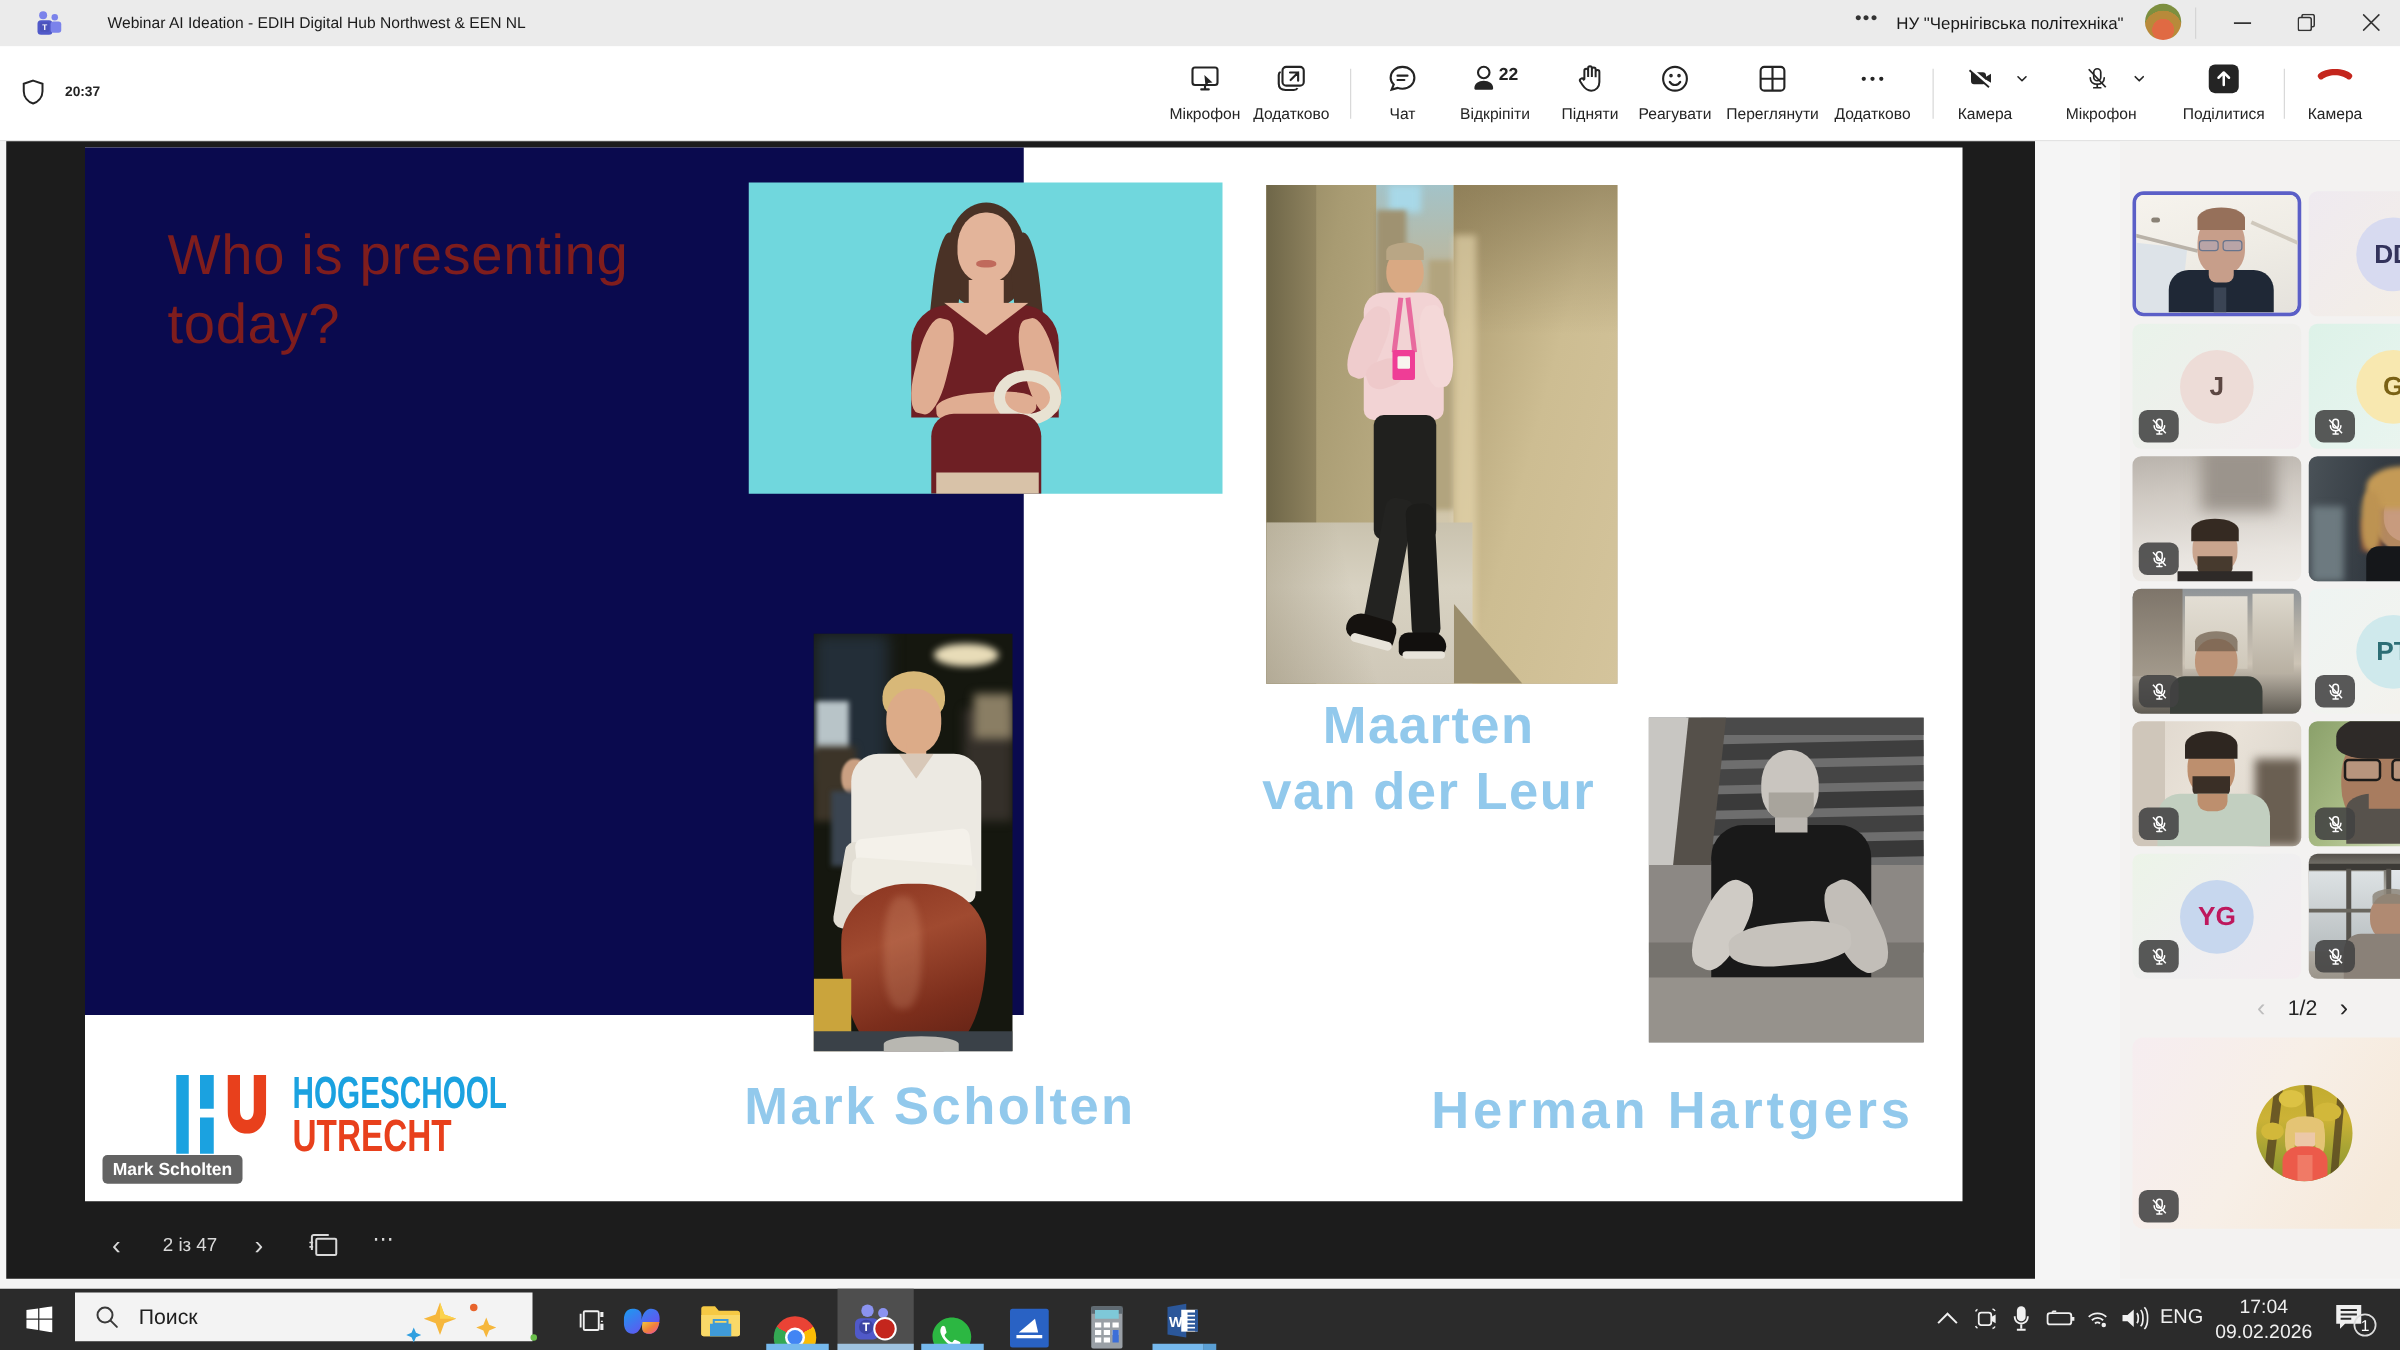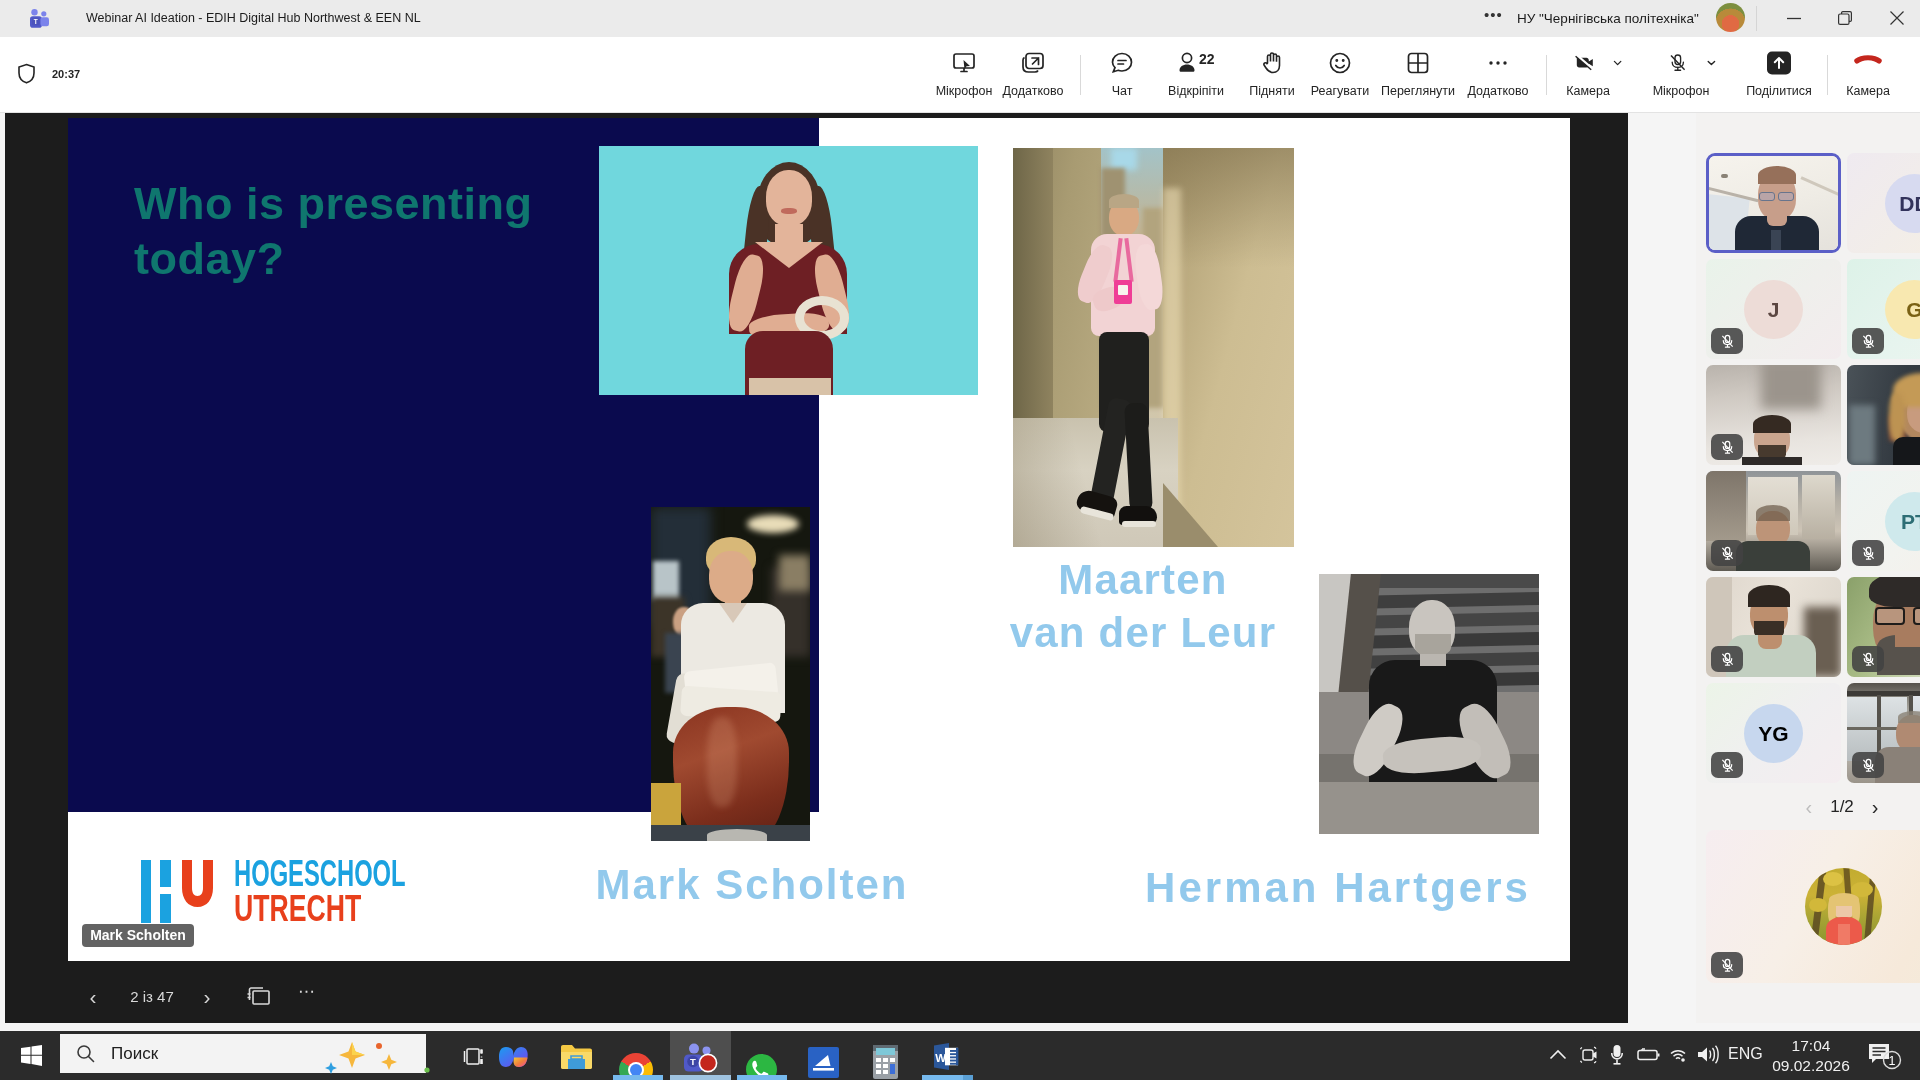--- a/index.html
+++ b/index.html
@@ -23,22 +23,22 @@
 .tbtn .lb { margin-top:8px; font-size:12.5px; white-space:nowrap; }
 .tsep { position:absolute; top:18px; width:1px; height:40px; background:#d9d9d9; }
 #timer { position:absolute; left:17px; top:26px; display:flex; align-items:center; color:#242424;}
 #timer svg { margin-right:16px; }
 #timer span { font-size:11px;font-weight:bold; }
 
 
 #stage { position:absolute; left:5px; top:113px; width:1623px; height:910px; background:#1c1c1c; }
 #slide { position:absolute; left:63px; top:5px; width:1502px; height:843px; background:#ffffff; }
 #navy { position:absolute; left:0; top:0; width:751px; height:694px; background:#0a0a4e; }
-#slidetitle { position:absolute; left:134px; top:176px; font-size:45px; line-height:55px; font-weight:700;
-  color:#0f766e; letter-spacing:0.5px;}
+#slidetitle { position:absolute; left:134px; top:176px; font-size:45px; line-height:55px; font-weight:400;
+  color:#7f1d1d; letter-spacing:0.5px;}
 .pname { font-size:42px; font-weight:600; color:#92c9ec; letter-spacing:0.5px; white-space:nowrap;}
 
 
 #sidebar { position:absolute; left:1696px; top:113px; width:272px; height:910px; background:#f3f2f1; }
 .tile { position:absolute; width:135px; height:100px; border-radius:7px; overflow:hidden; }
 .micbadge { position:absolute; left:5px; bottom:5px; width:32px; height:26px; border-radius:7px;
   background:rgba(66,66,66,.88); display:flex; align-items:center; justify-content:center; }
 .circ { position:absolute; border-radius:50%; display:flex; align-items:center; justify-content:center;
   font-weight:bold; }
 
@@ -481,21 +481,21 @@
               <rect x="5.6" y="1.5" width="4.8" height="7.5" rx="2.4"></rect>
               <path d="M3.5 7 C3.5 9.6 5.5 11.3 8 11.3 C10.5 11.3 12.5 9.6 12.5 7" stroke-linecap="round"></path>
               <path d="M8 11.3 V14 M5.8 14 H10.2" stroke-linecap="round"></path>
               <path d="M2.5 2 L13.5 13.5"></path>
             </g>
           </svg>
         </div>
     </div>
 
     <div class="tile" style="left:10px;top:570px;background:linear-gradient(135deg,#ecf4e8 0%,#f0eff0 55%,#f4edf0 100%)">
-      <div class="circ" style="left:38px;top:21px;width:59px;height:59px;background:#c7d7ee;color:#000000;font-size:21px;text-align:right;">YG</div>
+      <div class="circ" style="left:38px;top:21px;width:59px;height:59px;background:#c7d7ee;color:#be185d;font-size:21px;text-align:right;">YG</div>
       <div class="micbadge">
           <svg width="15" height="15" viewBox="0 0 16 16">
             <g fill="none" stroke="#fff" stroke-width="1.3">
               <rect x="5.6" y="1.5" width="4.8" height="7.5" rx="2.4"></rect>
               <path d="M3.5 7 C3.5 9.6 5.5 11.3 8 11.3 C10.5 11.3 12.5 9.6 12.5 7" stroke-linecap="round"></path>
               <path d="M8 11.3 V14 M5.8 14 H10.2" stroke-linecap="round"></path>
               <path d="M2.5 2 L13.5 13.5"></path>
             </g>
           </svg>
         </div>

